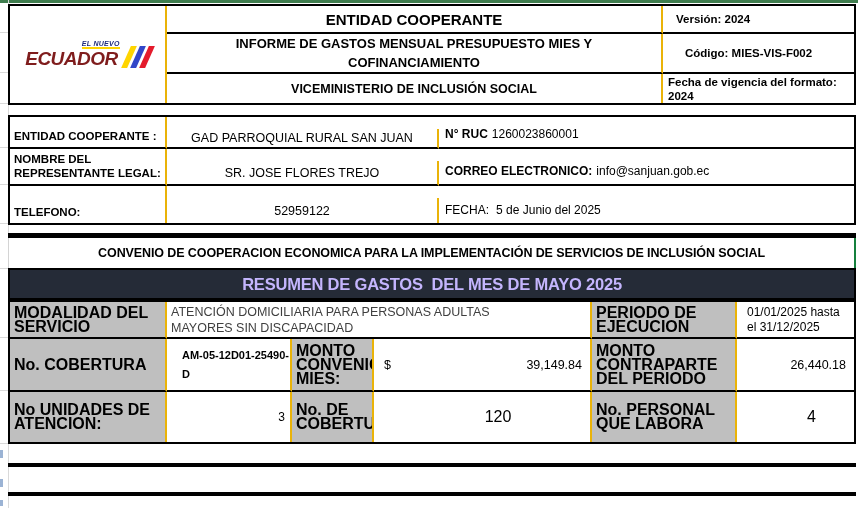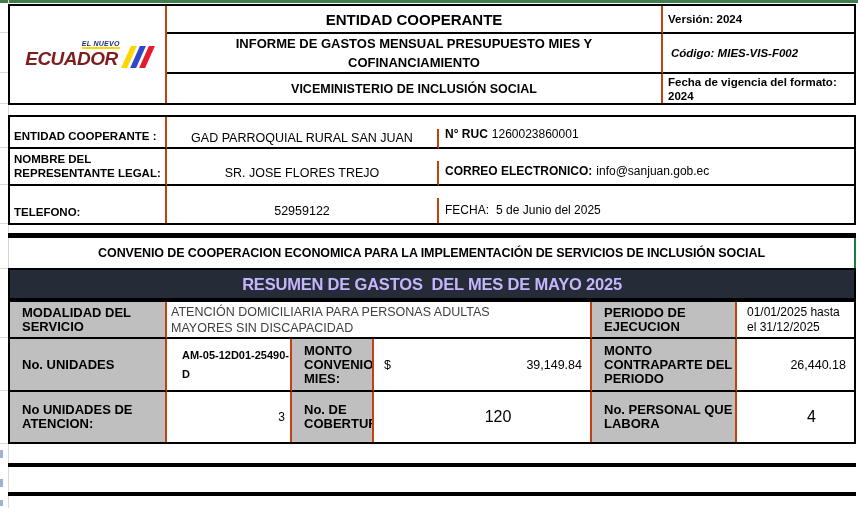--- a/index.html
+++ b/index.html
@@ -11,31 +11,31 @@
 
   .green-line{position:absolute;left:0;top:0;width:858px;height:3px;background:#3F7D4E;}
 
   
   .gutter-v{position:absolute;left:8px;top:0;width:1px;height:508px;background:#d9d9d9;}
   .tick{position:absolute;left:0;width:8px;height:1px;background:#d9d9d9;}
   .rowmark{position:absolute;left:0;width:3px;height:8px;background:#89a6cc;opacity:.85;}
 
   
   .tbl{position:absolute;display:grid;background:#fff;border:2px solid #000;}
-  .cell{border-right:2px solid #c2410c;border-bottom:2px solid #000;overflow:hidden;display:flex;}
+  .cell{border-right:2px solid #eab308;border-bottom:2px solid #000;overflow:hidden;display:flex;}
   .no-r{border-right:none;}
   .no-b{border-bottom:none;}
 
   
   .header-tbl{left:8px;top:4px;width:848px;height:101px;grid-template-columns:157px 496px 1fr;grid-template-rows:28px 40px 1fr;}
   .logo-cell{grid-row:1/4;grid-column:1;align-items:center;justify-content:center;}
   .h-title{grid-row:1;grid-column:2;align-items:center;justify-content:center;font-weight:700;font-size:15px;}
-  .h-version{grid-row:1;grid-column:3;align-items:center;font-weight:700;font-size:11.5px;padding-left:5px;}
+  .h-version{grid-row:1;grid-column:3;align-items:center;font-weight:700;font-size:11.5px;padding-left:13px;}
   .h-subtitle{grid-row:2;grid-column:2;align-items:center;justify-content:center;text-align:center;font-weight:700;font-size:13px;line-height:19px;padding:0 34px;}
-  .h-code{grid-row:2;grid-column:3;align-items:center;font-weight:700;font-size:11.5px;padding-left:8px;font-style:italic;}
+  .h-code{grid-row:2;grid-column:3;align-items:center;font-weight:700;font-size:11.5px;padding-left:22px;}
   .h-dept{grid-row:3;grid-column:2;align-items:center;justify-content:center;font-weight:700;font-size:12.5px;}
   .h-validity{grid-row:3;grid-column:3;align-items:center;font-weight:700;font-size:11.5px;line-height:14px;padding-left:5px;}
 
   
   .logo{position:relative;display:flex;align-items:flex-end;font-style:italic;}
   .logo-text{position:relative;padding-top:9px;}
   .logo-top{position:absolute;top:0;right:-2px;font-size:7px;font-weight:700;color:#1F2C7B;letter-spacing:.3px;border-bottom:2px solid #FFD500;padding-bottom:0;white-space:nowrap;}
   .logo-main{font-size:19px;font-weight:700;color:#7f1d1d;letter-spacing:-.5px;line-height:20px;}
   .stripes{display:flex;margin-left:5px;margin-bottom:1px;}
   .stripe{width:6px;height:22px;margin-left:3px;transform:skewX(-24deg);}
@@ -54,21 +54,21 @@
   
   .black-bar{position:absolute;left:8px;width:848px;background:#000;}
   .bar1{top:233px;height:5px;}
   .convenio-row{position:absolute;left:8px;top:238px;width:848px;height:30px;display:flex;align-items:center;justify-content:center;
     font-weight:700;font-size:12.5px;letter-spacing:-.1px;border-right:2px solid #15803d;border-left:1px solid #d4d4d4;background:#fff;}
   .resumen-bar{position:absolute;left:8px;top:268px;width:848px;height:32px;background:#252B37;border:2px solid #000;
     display:flex;align-items:center;justify-content:center;color:#c4b5fd;font-weight:700;font-size:16.5px;white-space:pre;letter-spacing:-.2px;}
 
   
   .summary-tbl{left:8px;top:300px;width:848px;height:144px;grid-template-columns:157px 125px 82px 218px 145px 1fr;grid-template-rows:37px 53px 1fr;}
-  .g{background:#BFBFBF;font-weight:700;font-size:13px;align-items:center;padding:2px 2px 2px 12px;line-height:14px;}
+  .g{background:#BFBFBF;font-weight:700;font-size:16px;align-items:center;padding:2px 2px 2px 4px;line-height:14px;}
   .s-modval{grid-column:2/5;font-size:12.5px;color:#3F3F3F;align-items:center;padding:2px 4px;line-height:16px;}
   .s-modval span{display:inline-block;max-width:380px;}
   .s-perval{font-size:12px;align-items:center;padding:2px 10px;line-height:15px;}
   .s-convval{font-weight:700;font-size:11px;align-items:center;padding-left:15px;line-height:19px;}
   .s-money{font-size:12.5px;align-items:center;justify-content:space-between;padding:0 8px 0 10px;}
   .s-right{font-size:12.5px;align-items:center;justify-content:flex-end;padding-right:8px;}
   .s-num-r{font-size:12px;align-items:center;justify-content:flex-end;padding-right:5px;}
   .s-num-c{font-size:16px;align-items:center;justify-content:center;padding-left:32px;}
 
   .bar2{top:463px;height:4px;}
@@ -144,21 +144,21 @@
 
 <div class="tbl summary-tbl">
 
   <div class="cell g">MODALIDAD DEL SERVICIO</div>
   <div class="cell s-modval">
       <span>ATENCIÓN DOMICILIARIA PARA PERSONAS ADULTAS MAYORES SIN DISCAPACIDAD</span>
     </div>
   <div class="cell g">PERIODO DE EJECUCION</div>
   <div class="cell s-perval no-r">01/01/2025 hasta el 31/12/2025</div>
 
-  <div class="cell g">No. UNIDADES</div>
+  <div class="cell g">No. COBERTURA</div>
   <div class="cell s-convval">AM-05-12D01-25490-D</div>
   <div class="cell g">MONTO CONVENIO MIES:</div>
   <div class="cell s-money">
     <span>$</span>
     <span>39,149.84</span>
   </div>
   <div class="cell g">MONTO CONTRAPARTE DEL PERIODO</div>
   <div class="cell s-right no-r">26,440.18</div>
 
   <div class="cell g no-b">No UNIDADES DE ATENCION:</div>

